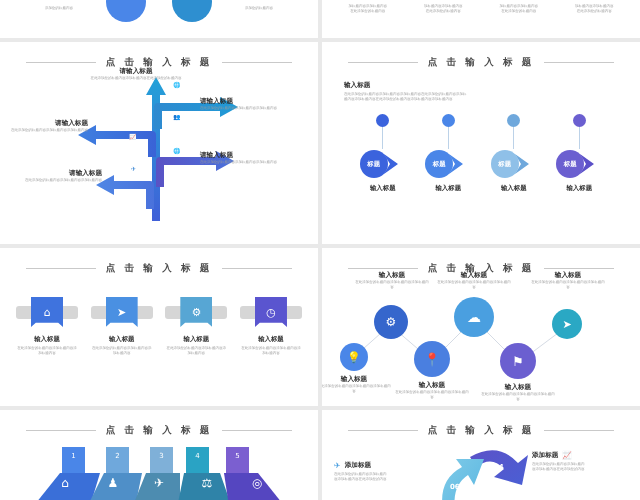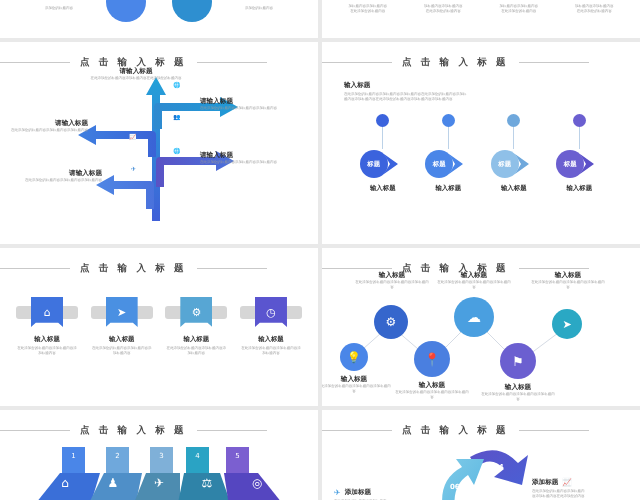--- a/index.html
+++ b/index.html
@@ -14,21 +14,21 @@
   .slide { position:absolute; background:#ffffff; overflow:hidden; }
   .col-l { left:0; width:318px; }
   .col-r { left:322px; width:318px; }
 
   .s-top  { top:-36px;  height:74px; }
   .s-mid  { top:42px;   height:202px; }
   .s-mid2 { top:248px;  height:158px; }
   .s-bot  { top:410px;  height:126px; }
 
   
-  .stitle { display:flex; align-items:center; justify-content:flex-start;
+  .stitle { display:flex; align-items:center; justify-content:center;
             gap:10px; margin-top:14px; }
   .stitle .ln { height:1px; width:70px; background:#c9c9c9; }
   .stitle .tx { font-size:9.5px; font-weight:bold; color:#4a4a4a;
                 letter-spacing:3px; white-space:nowrap; }
 
   .h4 { font-size:6.6px; font-weight:bold; color:#2f2f2f; line-height:1.3; }
   .p1 { font-size:3.5px; color:#9a9a9a; line-height:1.55; }
 
   
   .tree { position:relative; width:100%; height:160px; }
@@ -76,21 +76,21 @@
   .p5n { position:absolute; top:12px; width:23px; height:22px;
          color:#fff; font-size:7px; display:flex; align-items:flex-start;
          justify-content:center; padding-top:3px; }
   .p5b { position:absolute; top:33px; color:#fff; font-size:12px;
          display:flex; align-items:center; justify-content:center; }
 
   
   .p6 { position:relative; width:100%; height:78px; }
   .p6t { position:absolute; width:100px; }
   .p6h { display:flex; align-items:center; gap:4px; font-size:6.6px;
-         font-weight:bold; color:#2f2f2f;margin-top:27px; }
+         font-weight:bold; color:#2f2f2f; }
   .p6num { position:absolute; font-size:7px; font-weight:bold; color:#fff; }
 
   .gapline { position:absolute; background:#e9e9e9; }
 </style>
 </head>
 <body>
 
 <div class="page">
 
   <div class="slide col-l s-top">

